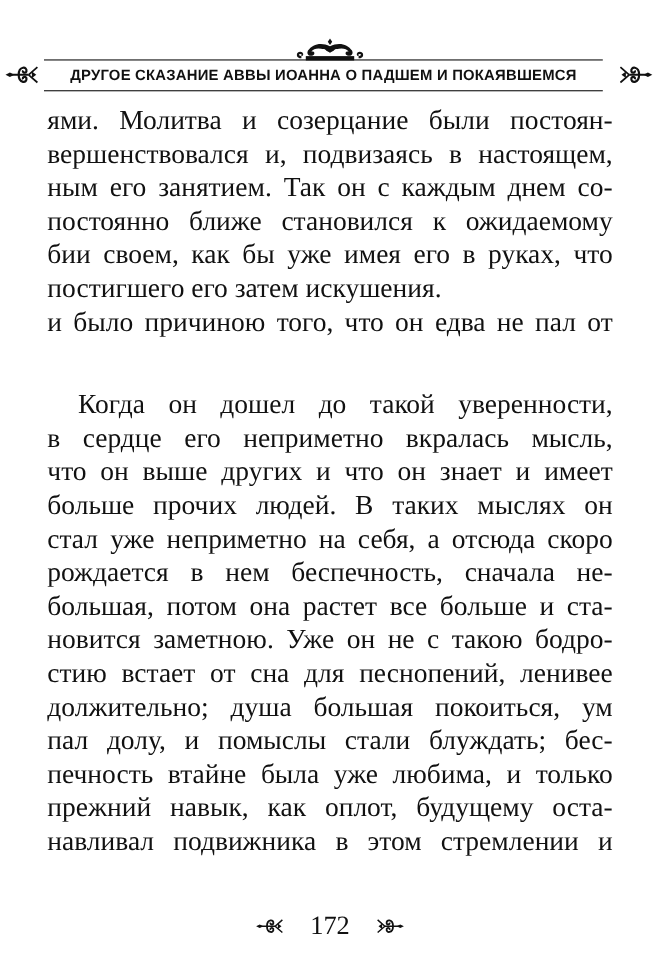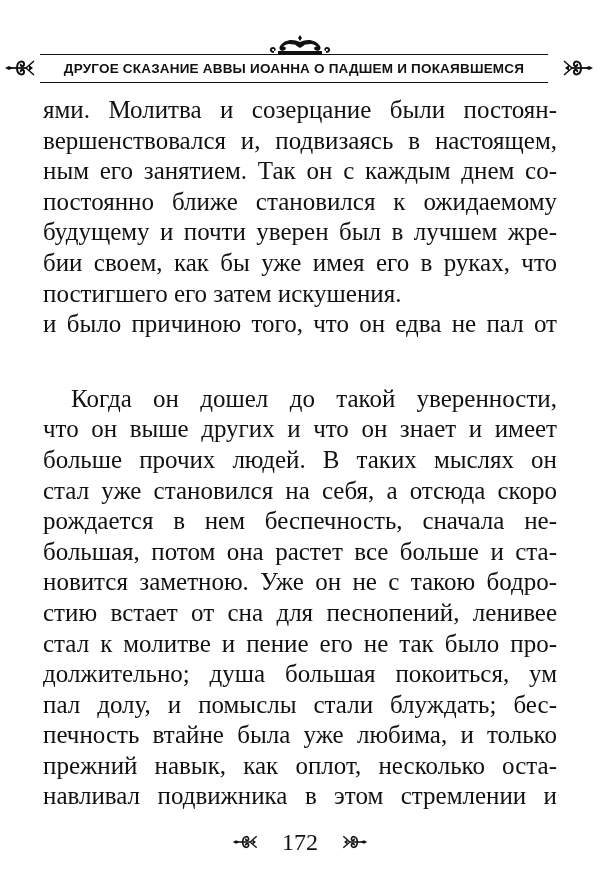--- a/index.html
+++ b/index.html
@@ -93,39 +93,38 @@
   </svg>
   <div class="rule bottom"></div>
 </div>
 
 <div class="text-block">
   <div>
     <span class="line">ями. Молитва и созерцание были постоян-</span>
     <span class="line">вершенствовался и, подвизаясь в настоящем,</span>
     <span class="line">ным его занятием. Так он с каждым днем со-</span>
     <span class="line">постоянно ближе становился к ожидаемому</span>
-    <span class="line">будущему и почти уверен был в лучшем жре-</span>
     <span class="line">бии своем, как бы уже имея его в руках, что</span>
     <span class="line last">постигшего его затем искушения.</span>
     <span class="line">и было причиною того, что он едва не пал от</span>
   </div>
   <div>
     <span class="line indent">Когда он дошел до такой уверенности,</span>
+    <span class="line">в сердце его неприметно вкралась мысль,</span>
     <span class="line">что он выше других и что он знает и имеет</span>
     <span class="line">больше прочих людей. В таких мыслях он</span>
-    <span class="line">стал уже становился на себя, а отсюда скоро</span>
+    <span class="line">стал уже неприметно на себя, а отсюда скоро</span>
     <span class="line">рождается в нем беспечность, сначала не-</span>
     <span class="line">большая, потом она растет все больше и ста-</span>
     <span class="line">новится заметною. Уже он не с такою бодро-</span>
     <span class="line">стию встает от сна для песнопений, ленивее</span>
-    <span class="line">стал к молитве и пение его не так было про-</span>
     <span class="line">должительно; душа большая покоиться, ум</span>
     <span class="line">пал долу, и помыслы стали блуждать; бес-</span>
     <span class="line">печность втайне была уже любима, и только</span>
-    <span class="line">прежний навык, как оплот, несколько оста-</span>
+    <span class="line">прежний навык, как оплот, будущему оста-</span>
     <span class="line">навливал подвижника в этом стремлении и</span>
   </div>
 </div>
 
 <div class="footer">
   <svg class="foot-orn" viewBox="0 0 34 24">
     <path d="M1 12 L5 10 L9 12 L5 14 Z" fill="#111"></path>
     <line x1="6" y1="12" x2="22" y2="12" stroke="#111" stroke-width="1.8"></line>
     <path d="M13 12 C13 4 21 4 20 9 C19 11 16 10 17 8" stroke="#111" stroke-width="2" fill="none"></path>
     <path d="M13 12 C13 20 21 20 20 15 C19 13 16 14 17 16" stroke="#111" stroke-width="2" fill="none"></path>

